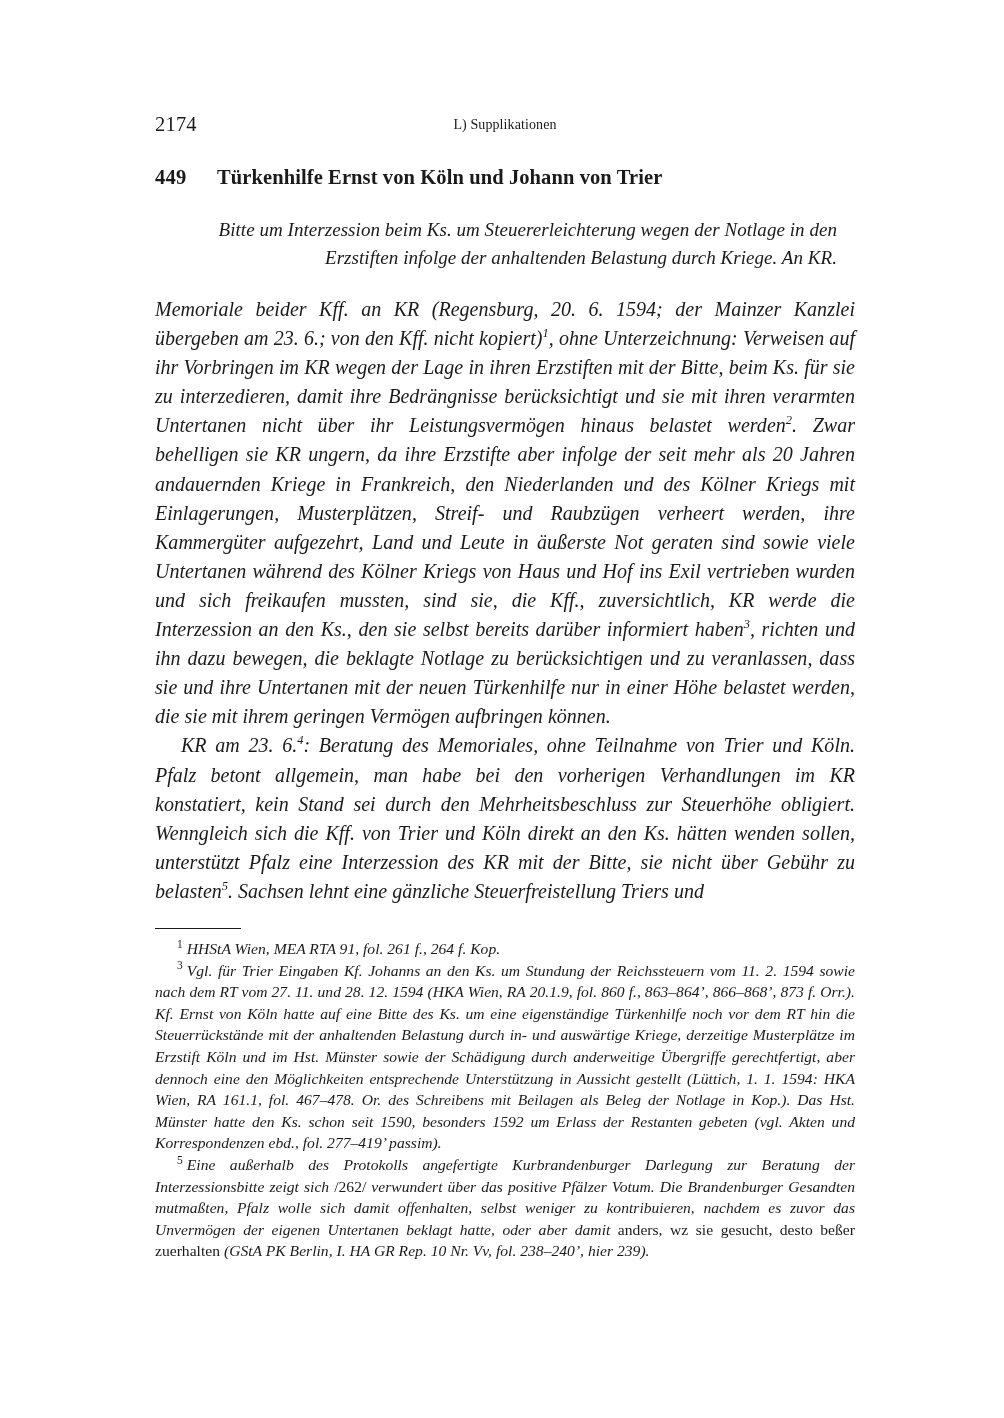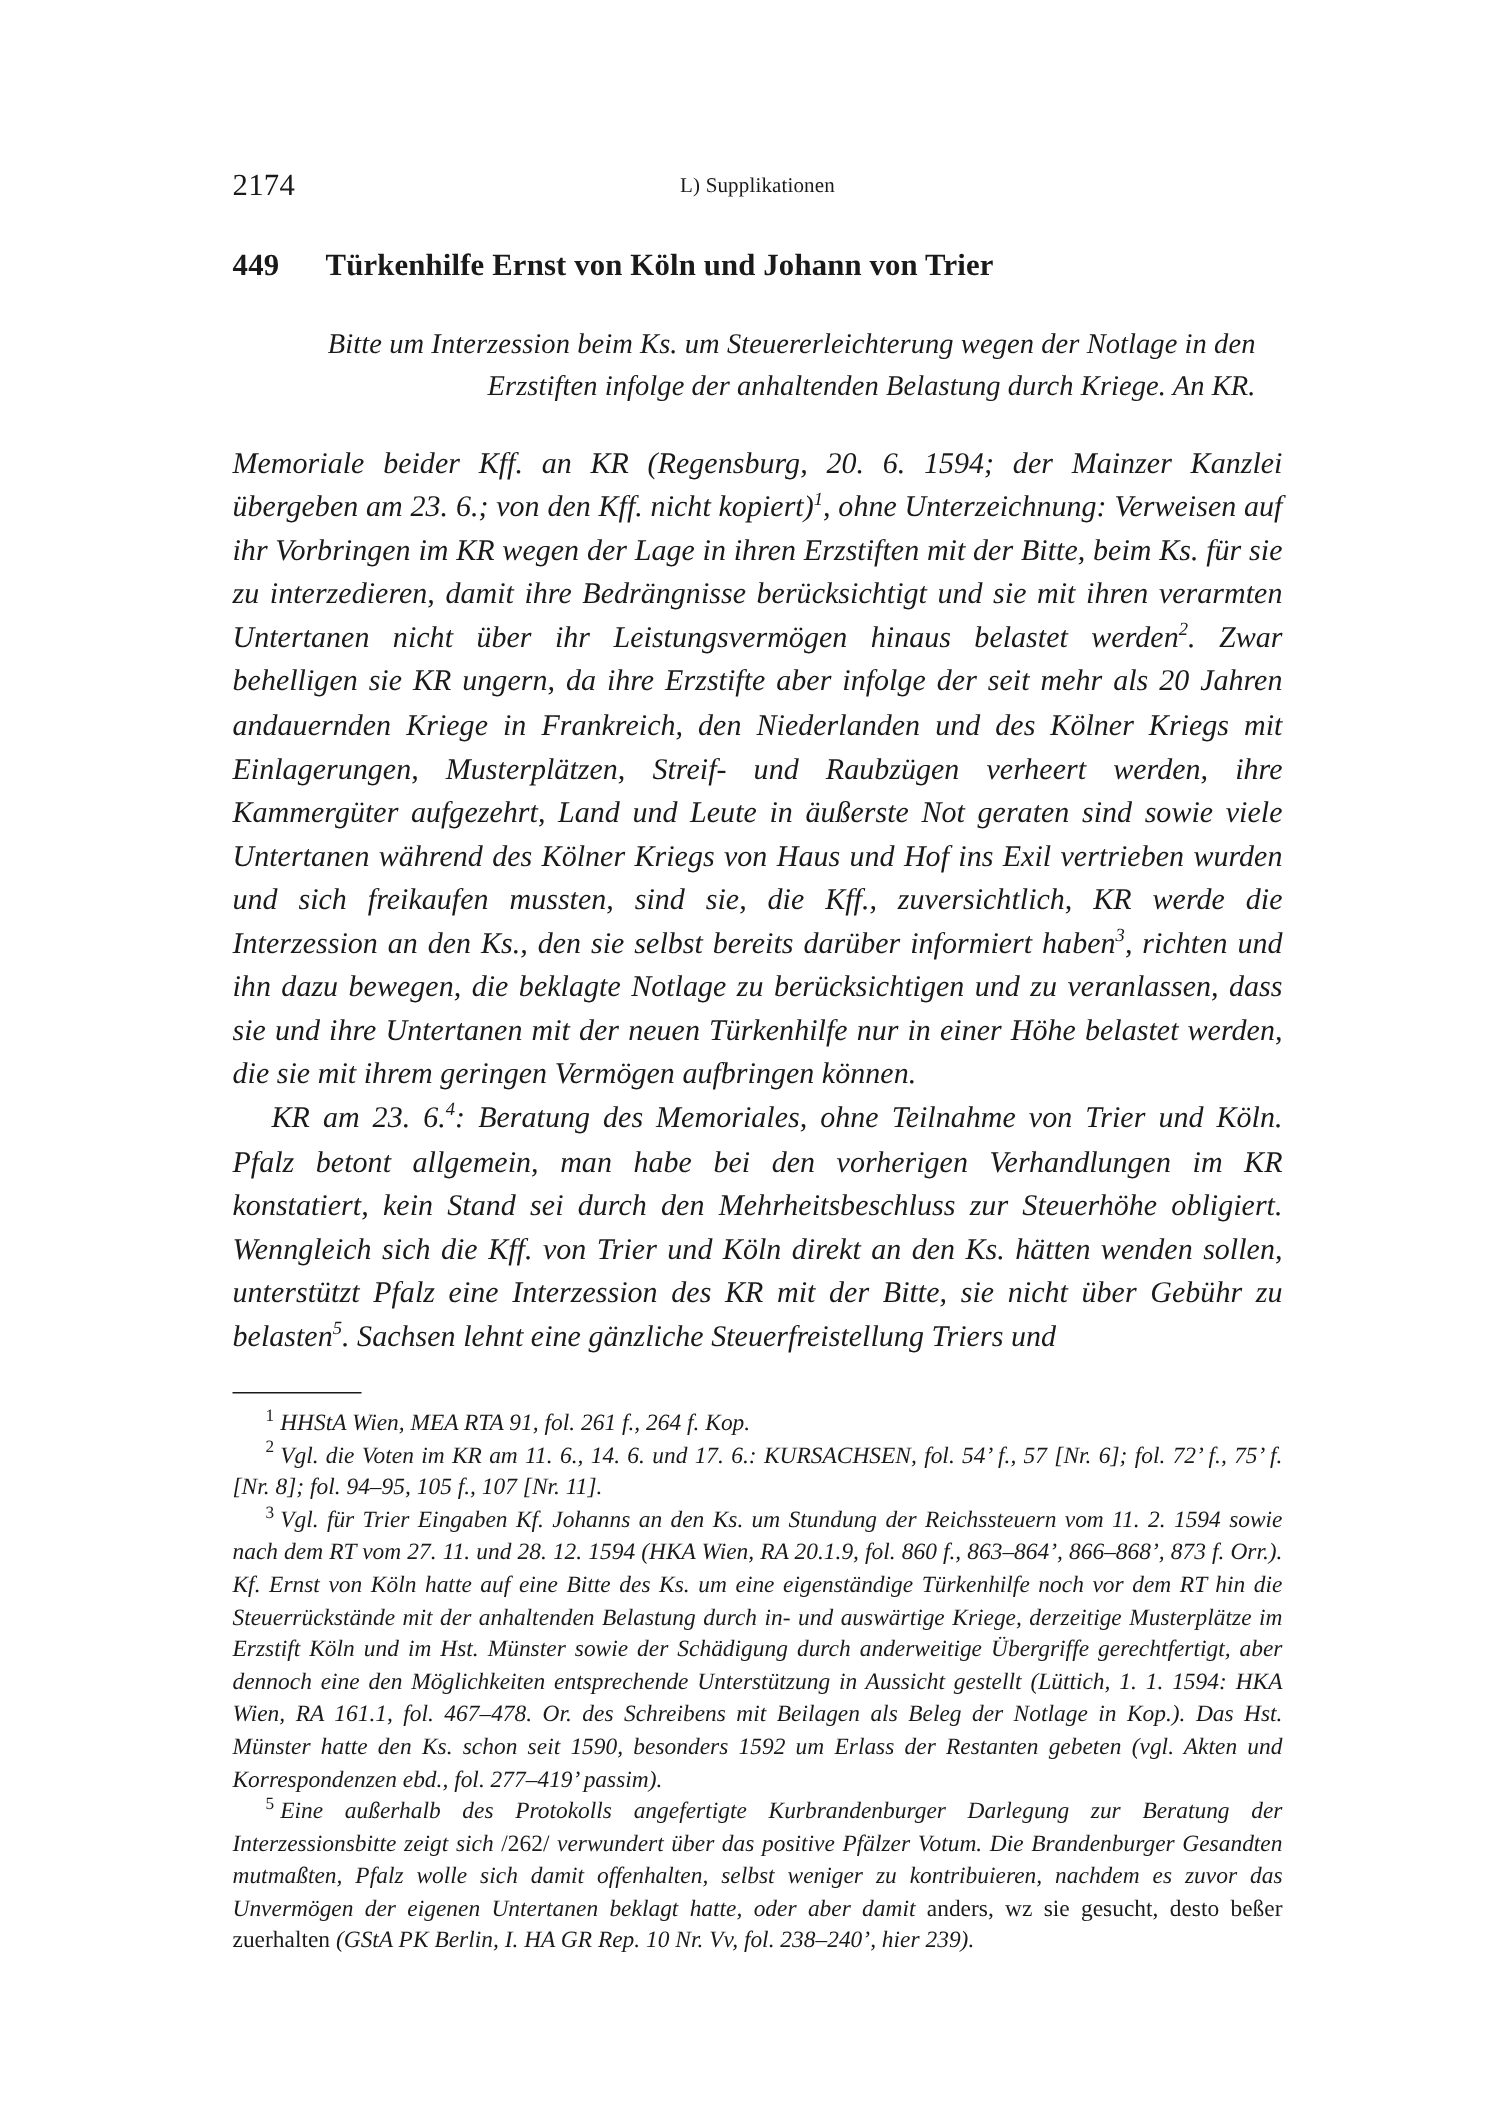--- a/index.html
+++ b/index.html
@@ -165,21 +165,20 @@
     <div class="body">
       <p><span>Memoriale beider Kff. an KR (Regensburg, 20. 6. 1594; der Mainzer Kanzlei übergeben am 23. 6.; von den Kff. nicht kopiert)</span><sup>1</sup><span>, ohne Unterzeichnung: Verweisen auf ihr Vorbringen im KR wegen der Lage in ihren Erzstiften mit der Bitte, beim Ks. für sie zu interzedieren, damit ihre Bedrängnisse berücksichtigt und sie mit ihren verarmten Untertanen nicht über ihr Leistungsvermögen hinaus belastet werden</span><sup>2</sup><span>. Zwar behelligen sie KR ungern, da ihre Erzstifte aber infolge der seit mehr als 20 Jahren andauernden Kriege in Frankreich, den Niederlanden und des Kölner Kriegs mit Einlagerungen, Musterplätzen, Streif- und Raubzügen verheert werden, ihre Kammergüter aufgezehrt, Land und Leute in äußerste Not geraten sind sowie viele Untertanen während des Kölner Kriegs von Haus und Hof ins Exil vertrieben wurden und sich freikaufen mussten, sind sie, die Kff., zuversichtlich, KR werde die Interzession an den Ks., den sie selbst bereits darüber informiert haben</span><sup>3</sup><span>, richten und ihn dazu bewegen, die beklagte Notlage zu berücksichtigen und zu veranlassen, dass sie und ihre Untertanen mit der neuen Türkenhilfe nur in einer Höhe belastet werden, die sie mit ihrem geringen Vermögen aufbringen können.</span></p>
       <p class="indent"><span>KR am 23. 6.</span><sup>4</sup><span>: Beratung des Memoriales, ohne Teilnahme von Trier und Köln. Pfalz betont allgemein, man habe bei den vorherigen Verhandlungen im KR konstatiert, kein Stand sei durch den Mehrheitsbeschluss zur Steuerhöhe obligiert. Wenngleich sich die Kff. von Trier und Köln direkt an den Ks. hätten wenden sollen, unterstützt Pfalz eine Interzession des KR mit der Bitte, sie nicht über Gebühr zu belasten</span><sup>5</sup><span>. Sachsen lehnt eine gänzliche Steuerfreistellung Triers und</span></p>
     </div>
 
     <div class="fn-area">
       <div class="fn-rule"></div>
 
       <p class="fn"><span class="fnum">1</span><span>HHStA Wien, MEA RTA 91, fol. 261 f., 264 f. Kop.</span></p>
 
-      <p class="fn"><span class="fnum">2</span><span>Vgl. die Voten im KR am 11. 6., 14. 6. und 17. 6.: KURSACHSEN, fol. 54’ f., 57 [Nr. 6]; fol. 72’ f., 75’ f. [Nr. 8]; fol. 94–95, 105 f., 107 [Nr. 11].</span></p>
 
       <p class="fn"><span class="fnum">3</span><span>Vgl. für Trier Eingaben Kf. Johanns an den Ks. um Stundung der Reichssteuern vom 11. 2. 1594 sowie nach dem RT vom 27. 11. und 28. 12. 1594 (HKA Wien, RA 20.1.9, fol. 860 f., 863–864’, 866–868’, 873 f. Orr.). Kf. Ernst von Köln hatte auf eine Bitte des Ks. um eine eigenständige Türkenhilfe noch vor dem RT hin die Steuerrückstände mit der anhaltenden Belastung durch in- und auswärtige Kriege, derzeitige Musterplätze im Erzstift Köln und im Hst. Münster sowie der Schädigung durch anderweitige Übergriffe gerechtfertigt, aber dennoch eine den Möglichkeiten entsprechende Unterstützung in Aussicht gestellt (Lüttich, 1. 1. 1594: HKA Wien, RA 161.1, fol. 467–478. Or. des Schreibens mit Beilagen als Beleg der Notlage in Kop.). Das Hst. Münster hatte den Ks. schon seit 1590, besonders 1592 um Erlass der Restanten gebeten (vgl. Akten und Korrespondenzen ebd., fol. 277–419’ passim).</span></p>
 
 
       <p class="fn"><span class="fnum">5</span><span>Eine außerhalb des Protokolls angefertigte Kurbrandenburger Darlegung zur Beratung der Interzessionsbitte zeigt sich </span><span class="roman">/262/</span><span> verwundert über das positive Pfälzer Votum. Die Brandenburger Gesandten mutmaßten, Pfalz wolle sich damit offenhalten, selbst weniger zu kontribuieren, nachdem es zuvor das Unvermögen der eigenen Untertanen beklagt hatte, oder aber damit </span><span class="roman">anders, wz sie gesucht, desto beßer zuerhalten</span><span> (GStA PK Berlin, I. HA GR Rep. 10 Nr. Vv, fol. 238–240’, hier 239).</span></p>
     </div>
 
   </div>
 </div>
 

